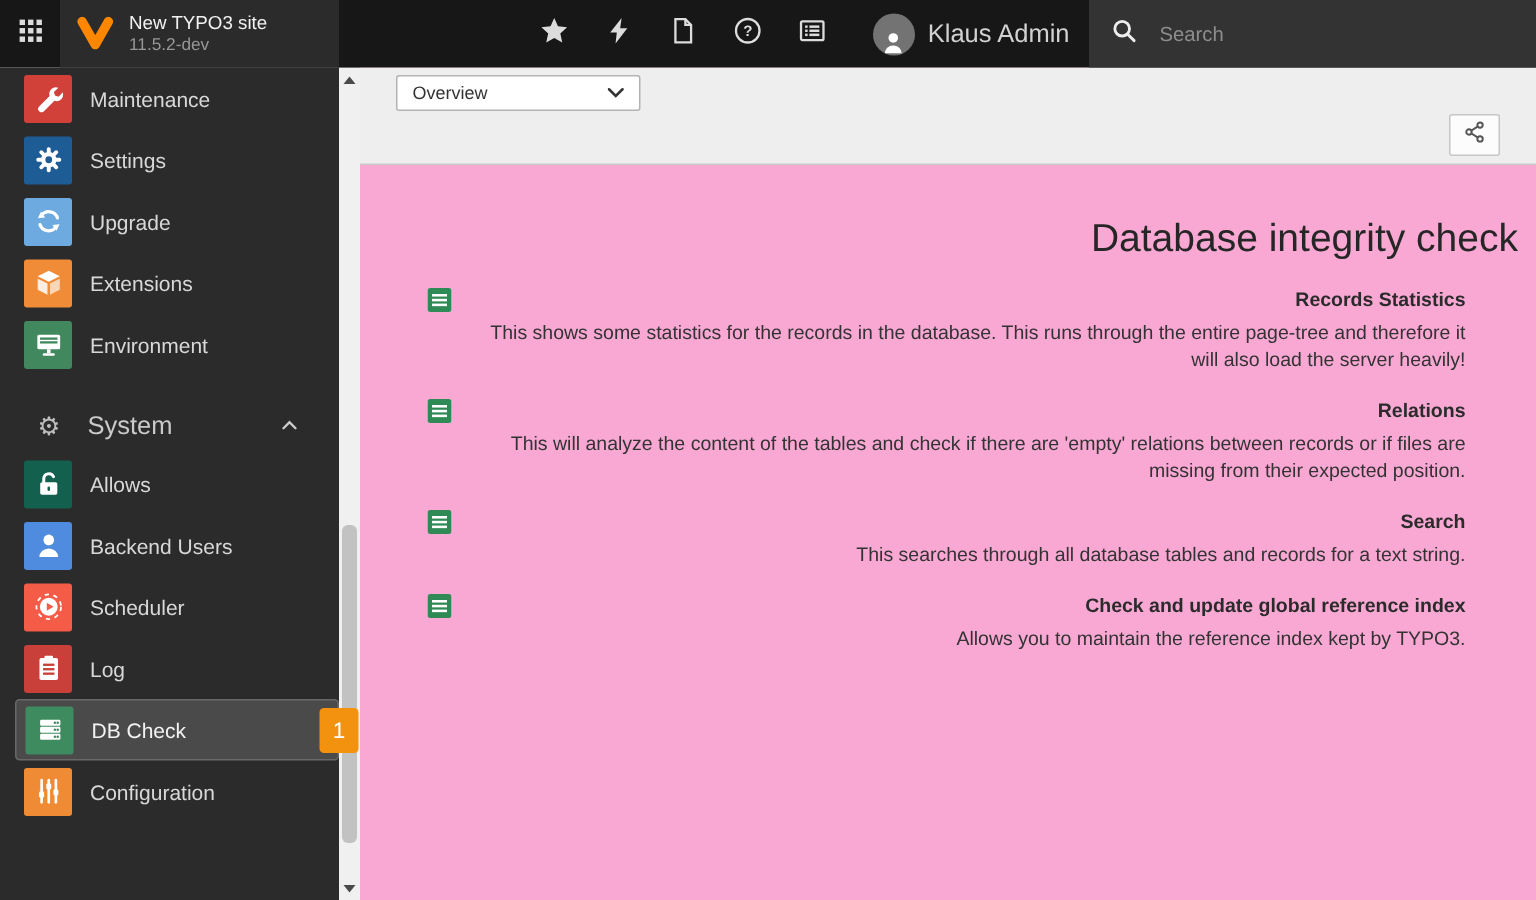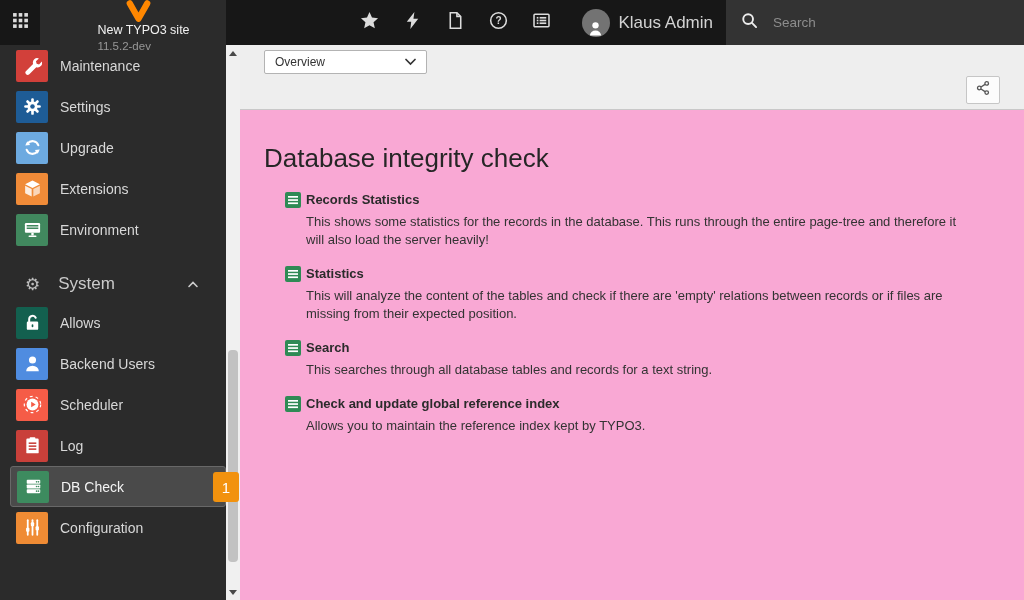--- a/index.html
+++ b/index.html
@@ -6,21 +6,21 @@
   html,body { margin:0; padding:0; }
   body {
     width:1024px; height:600px; overflow:hidden;
     font-family:"Liberation Sans", sans-serif;
     background:#fff; position:relative;
   }
   
   .topbar { position:absolute; top:0; left:0; width:1024px; height:45px; background:#171717; display:flex; align-items:stretch; z-index:20; }
   .tb-toggle { width:40px; display:flex; align-items:center; justify-content:center; cursor:pointer; }
   .tb-toggle svg { width:17px; height:17px; }
-  .logo-block { width:186px; background:#2b2b2b; display:flex; align-items:center; padding-left:11px; cursor:pointer;flex-direction:column; }
+  .logo-block { width:186px; background:#2b2b2b; display:flex; align-items:center; padding-left:11px; cursor:pointer; }
   .t3-logo { width:25px; height:23px; flex:none; }
   .site-meta { margin-left:10px; line-height:1.25; }
   .site-name { color:#f1f1f1; font-size:12.5px; }
   .site-version { color:#979797; font-size:11.5px; }
   .tb-middle { flex:1; display:flex; align-items:center; justify-content:flex-end; gap:19px; padding-right:13px; }
   .tb-iconbtn { width:24px; height:24px; display:flex; align-items:center; justify-content:center; cursor:pointer; }
   .tb-iconbtn svg { width:19px; height:19px; }
   .tb-user { display:flex; align-items:center; gap:9px; margin-left:9px; cursor:pointer; }
   .avatar { width:28px; height:28px; border-radius:50%; background:#737373; display:flex; align-items:flex-end; justify-content:center; overflow:hidden; }
   .avatar svg { width:17px; height:17px; }
@@ -55,21 +55,21 @@
   .tri-up { width:0; height:0; border-left:4px solid transparent; border-right:4px solid transparent; border-bottom:5px solid #4a4a4a; }
   .tri-down { width:0; height:0; border-left:4px solid transparent; border-right:4px solid transparent; border-top:5px solid #4a4a4a; }
   .sb-thumb { position:absolute; left:2px; top:305px; width:10px; height:212px; background:#c2c2c2; border-radius:4px; cursor:grab; }
 
   
   .content { position:absolute; left:240px; top:45px; width:784px; height:555px; background:#f9a8d4; }
   .docheader { height:65px; background:#eeeeee; border-bottom:1px solid #c8c8c8; position:relative; }
   .module-select { position:absolute; left:24px; top:5px; width:163px; height:24px; background:#fff; border:1px solid #b3b3b3; border-radius:2px; display:flex; align-items:center; justify-content:space-between; padding:0 10px; font-size:12px; color:#333; cursor:pointer; }
   .share-btn { position:absolute; right:24px; bottom:5px; width:34px; height:28px; background:#fcfcfc; border:1px solid #c6c6c6; border-radius:2px; display:flex; align-items:center; justify-content:center; cursor:pointer; }
   .share-btn svg { width:16px; height:16px; }
-  .content-body { padding:24px 24px 0 24px; }
+  .content-body { padding:24px 12px 0 24px;text-align:right; }
   .page-title { font-size:26px; font-weight:500; color:#262626; margin:9px 0 17px 0; }
   .checks { margin-left:21px; }
   .check-item { position:relative; padding-left:21px; margin-bottom:16px; max-width:692px; }
   .check-icon { position:absolute; left:0; top:1px; width:16px; height:16px; display:block; }
   .check-icon svg { width:16px; height:16px; display:block; }
   .check-title { font-size:13px; font-weight:bold; color:#2b2b2b; line-height:17px; margin-bottom:5px; }
   .check-desc { font-size:13px; color:#333; line-height:18px; }
 </style>
 </head>
 <body>
@@ -384,21 +384,21 @@
         <span class="check-icon" style="color: rgb(47, 138, 85);">
           <svg viewBox="0 0 16 16">
               <rect width="16" height="16" rx="2" fill="currentColor"></rect>
               <g fill="#fff">
                 <rect x="3" y="4" width="10" height="1.7"></rect>
                 <rect x="3" y="7.2" width="10" height="1.7"></rect>
                 <rect x="3" y="10.4" width="10" height="1.7"></rect>
               </g>
             </svg>
         </span>
-        <div class="check-title">Statistics</div>
+        <div class="check-title">Relations</div>
         <div class="check-desc">This will analyze the content of the tables and check if there are 'empty' relations between records or if files are missing from their expected position.</div>
       </div>
 
       <div class="check-item">
         <span class="check-icon" style="color: rgb(47, 138, 85);">
           <svg viewBox="0 0 16 16">
               <rect width="16" height="16" rx="2" fill="currentColor"></rect>
               <g fill="#fff">
                 <rect x="3" y="4" width="10" height="1.7"></rect>
                 <rect x="3" y="7.2" width="10" height="1.7"></rect>

